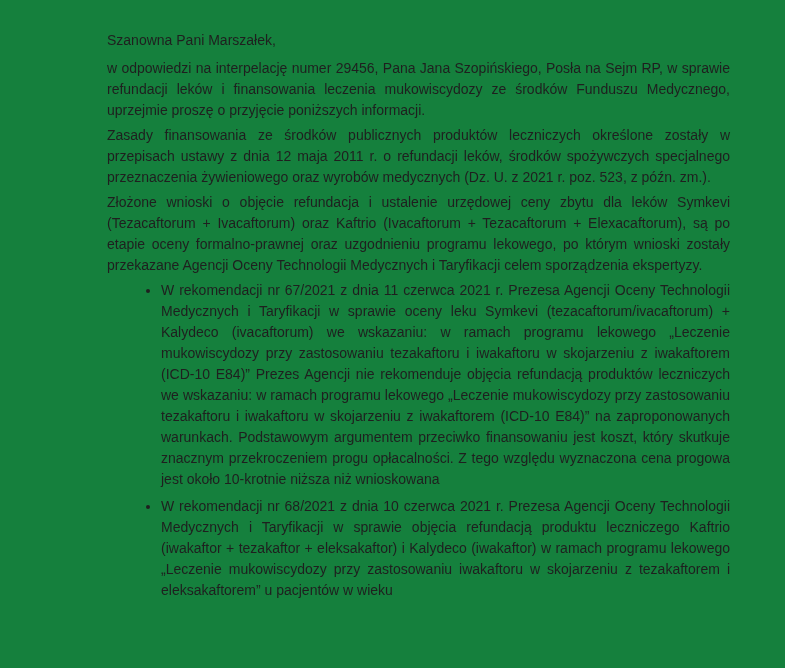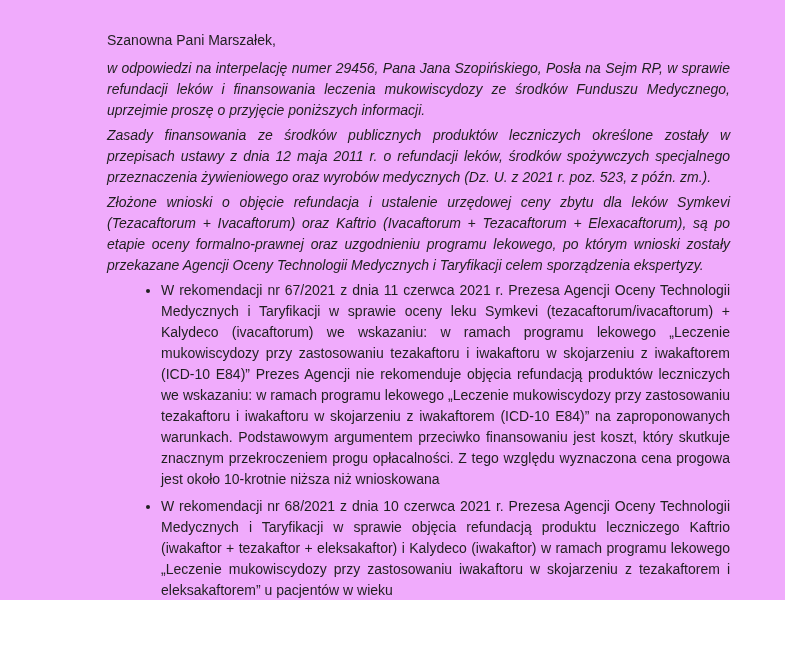--- a/index.html
+++ b/index.html
@@ -3,42 +3,41 @@
 <meta charset="utf-8">
 <style>
   html, body {
     margin: 0;
     padding: 0;
     background: #ffffff;
   }
   .page {
     position: relative;
     width: 785px;
-    height: 600px;
-    background: #f0abfc;
+    height: 668px;
+    background: #15803d;
     overflow: hidden;
     font-family: "Liberation Sans", sans-serif;
   }
   .content {
     position: absolute;
     left: 107px;
     top: 30px;
     width: 623px;
     color: #1f1f1f;
     font-size: 14px;
     line-height: 21px;
   }
   .salutation {
     margin: 0 0 7px 0;
     text-align: left;
   }
   .para {
     margin: 0 0 4px 0;
     text-align: justify;
-    font-style: italic;
   }
   ul.bullets {
     margin: 4px 0 0 0;
     padding: 0 0 0 50px;
     list-style: disc outside;
   }
   li.bullet {
     margin: 0 0 6px 4px;
     text-align: justify;
   }

